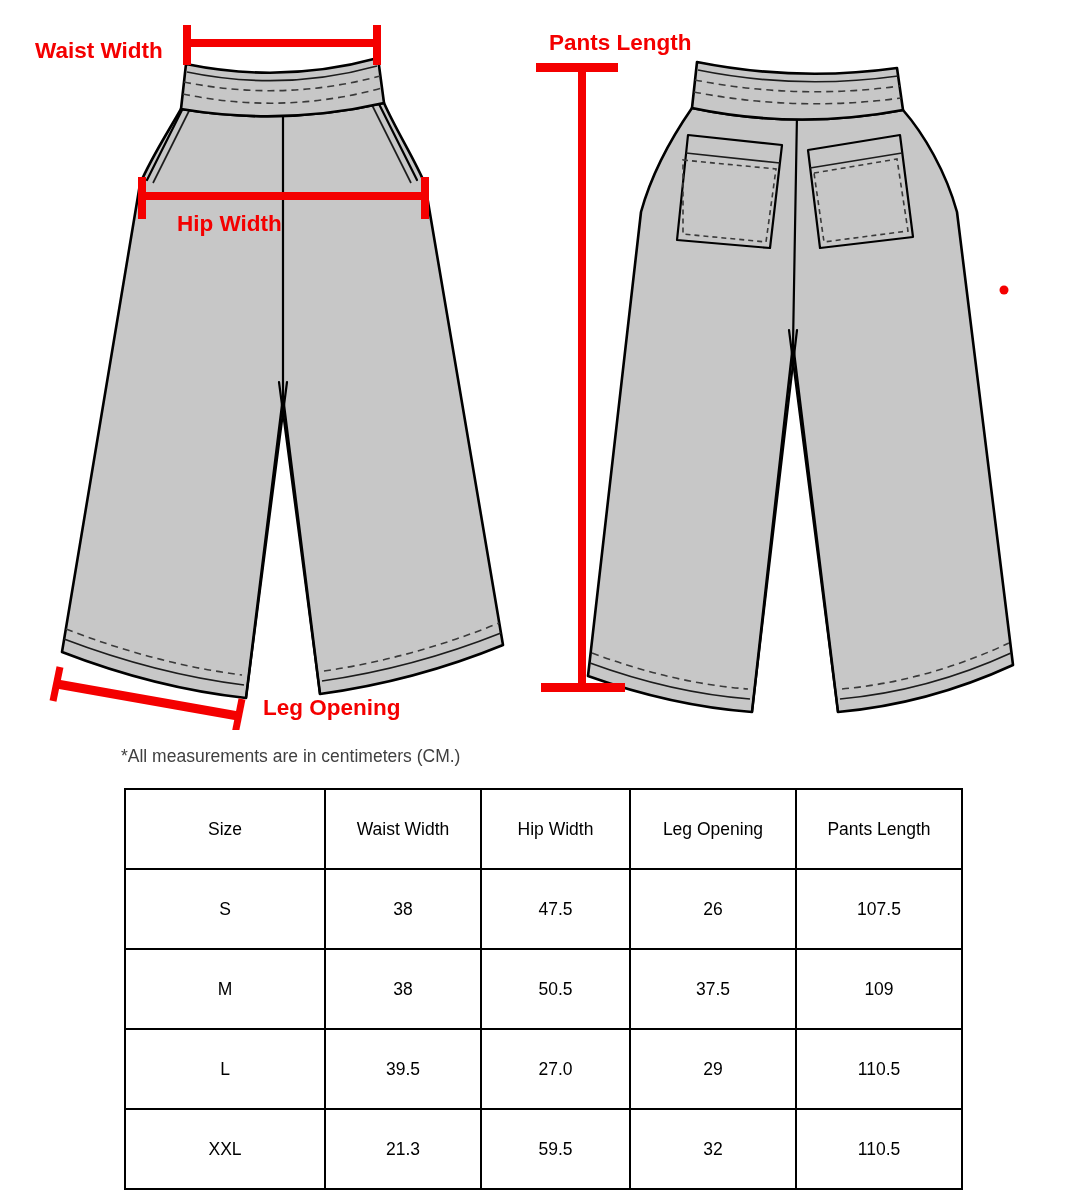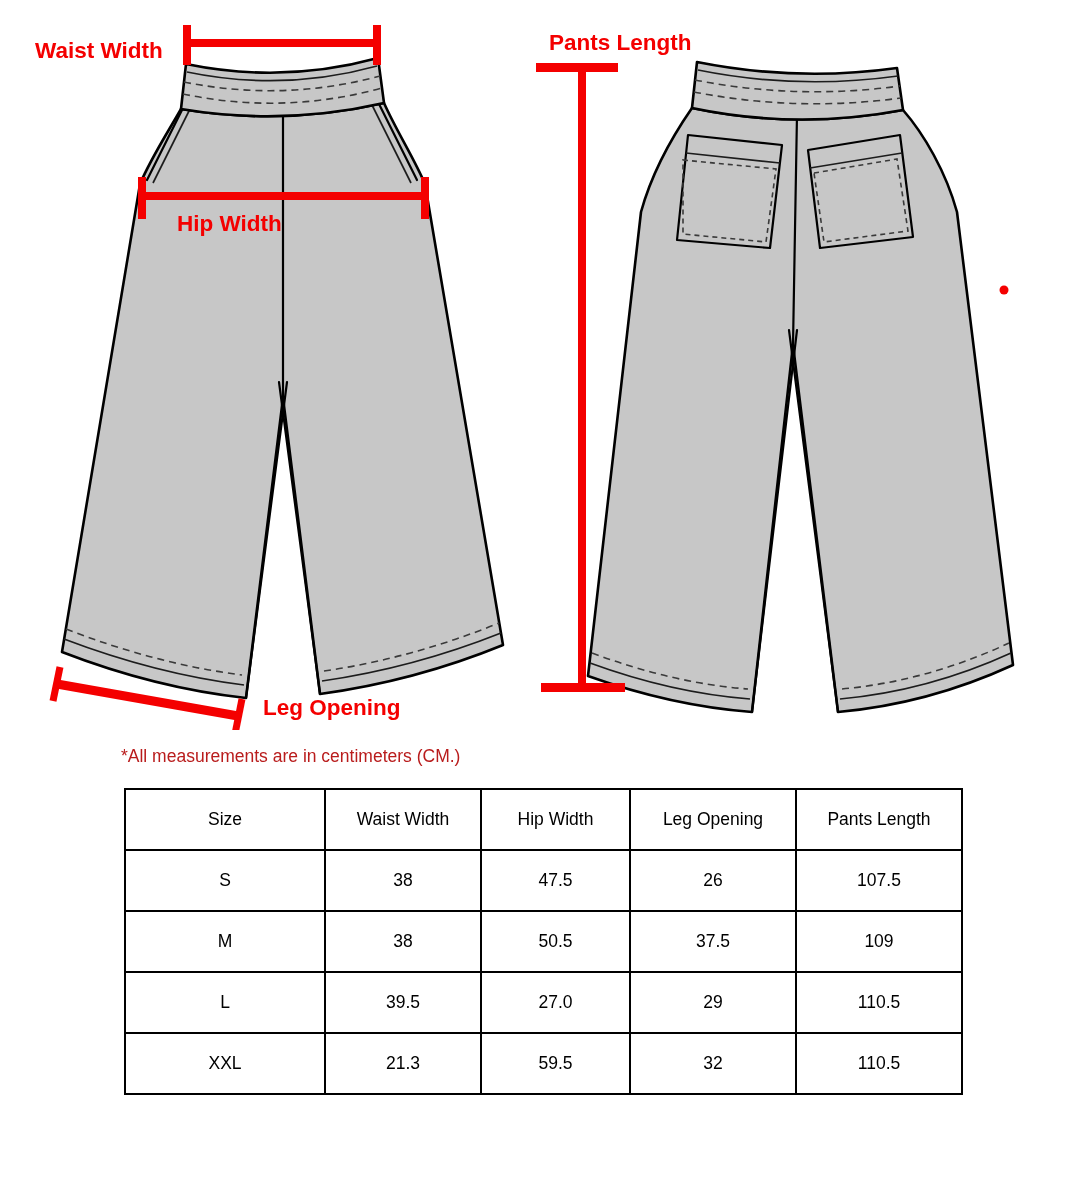--- a/index.html
+++ b/index.html
@@ -26,35 +26,35 @@
     line-height:1;
     white-space:nowrap;
   }
   #waist-width-label{left:35px;top:40px;}
   #hip-width-label{left:177px;top:213px;}
   #pants-length-label{left:549px;top:32px;}
   #leg-opening-label{left:263px;top:697px;}
   #units-note{
     position:absolute;
     left:121px;top:746px;
-    color:#b91c1c;
+    color:#404040;
     font-size:17.5px;
     line-height:1.2;
   }
   #size-table{
     position:absolute;
     left:124px;top:788px;
     width:837px;
     border-collapse:collapse;
     table-layout:fixed;
     background:#fff;
   }
   #size-table td,#size-table th{
     border:2px solid #000;
-    height:61px;
+    height:80px;
     text-align:center;
     vertical-align:middle;
     font-size:17.5px;
     font-weight:normal;
     color:#000;
     padding:0;
   }
   
   .fill-part{fill:var(--pants-fill);stroke:var(--outline);stroke-width:2.6;stroke-linejoin:round;}
   .seam{fill:none;stroke:var(--outline);stroke-width:2.2;stroke-linecap:round;}

